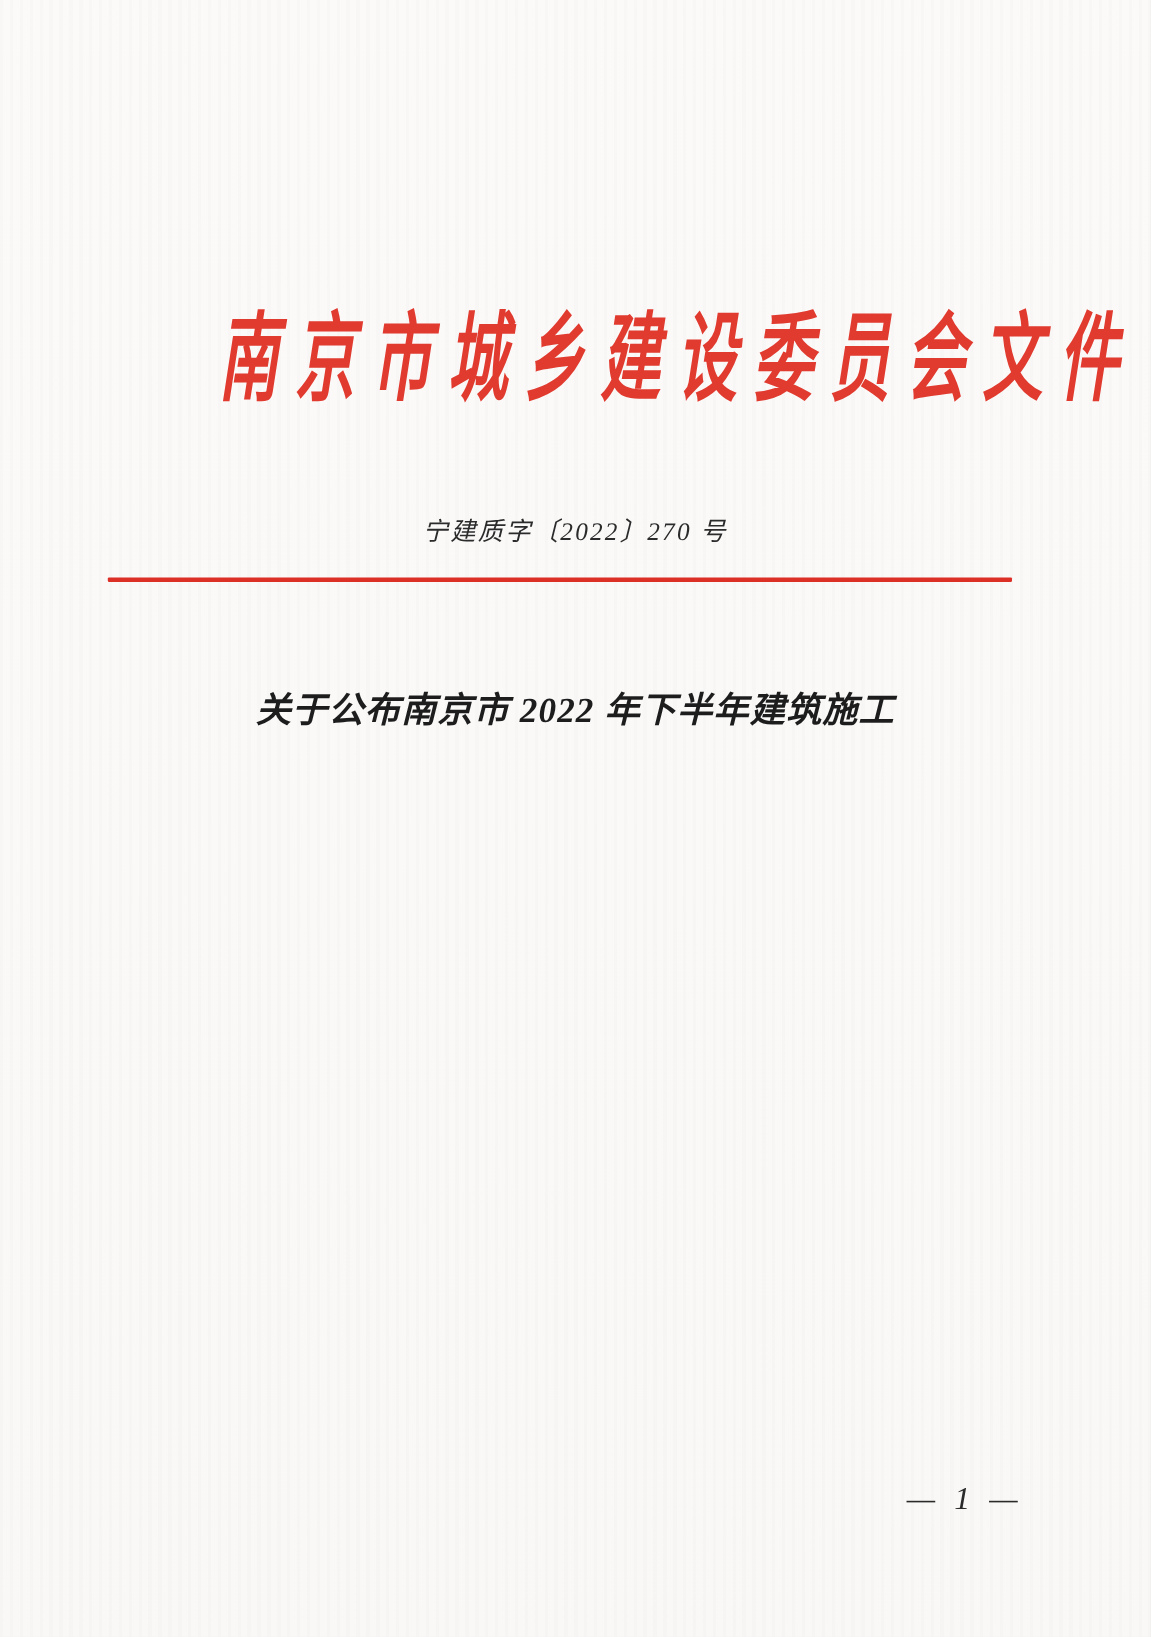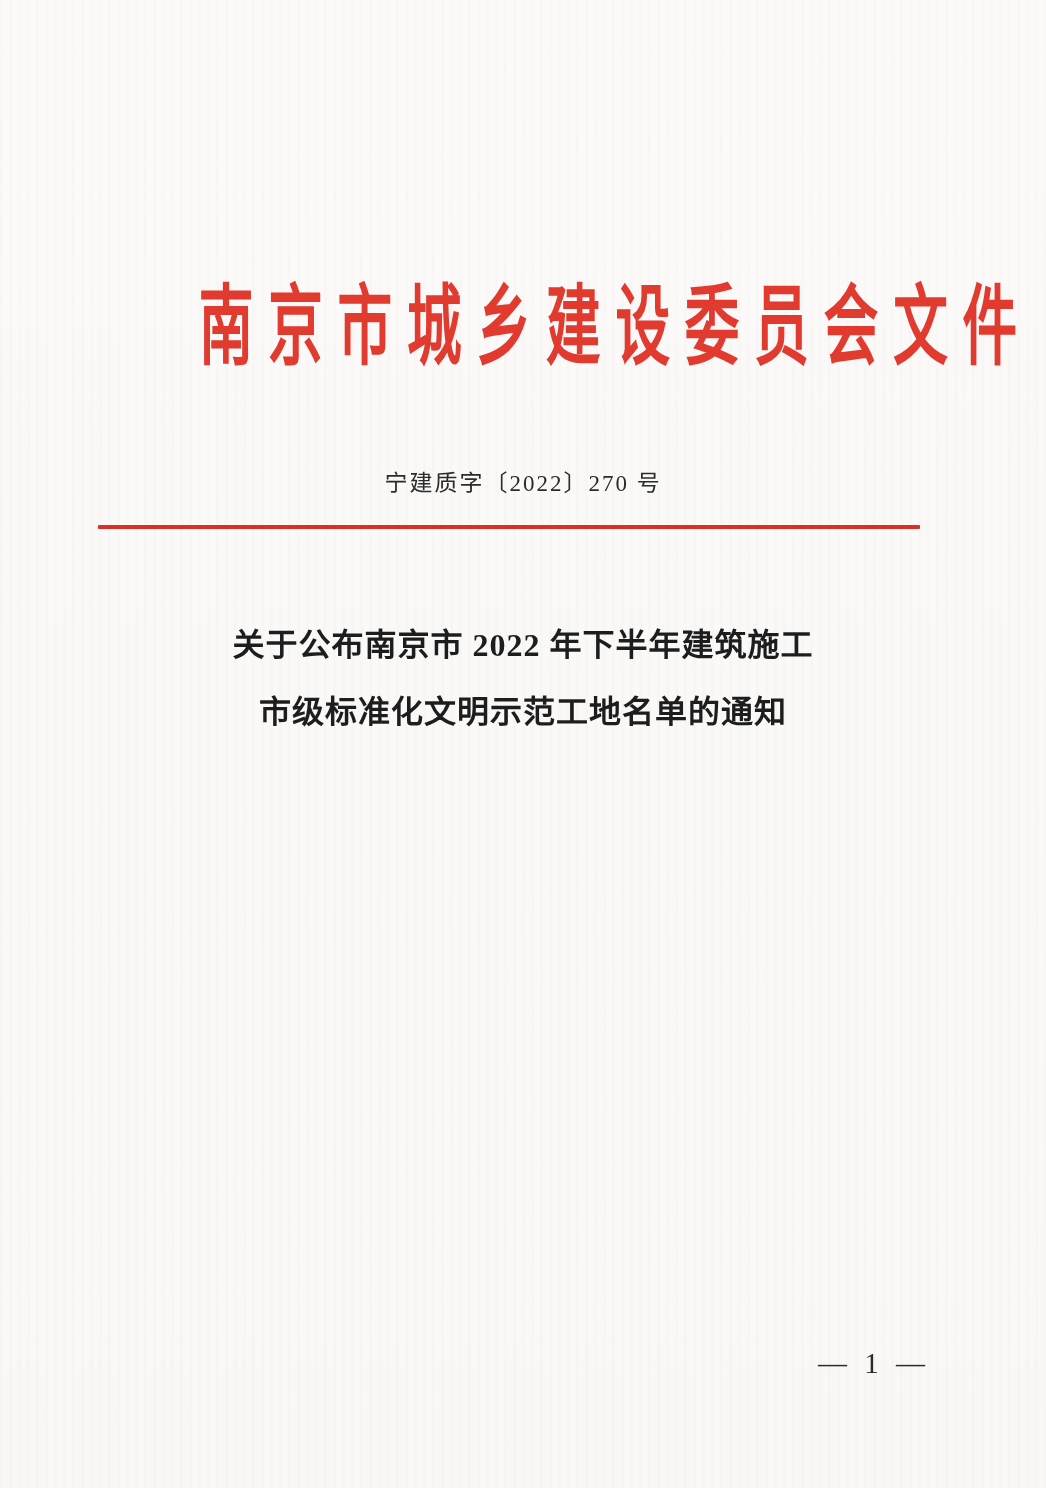--- a/index.html
+++ b/index.html
@@ -12,20 +12,21 @@
     width: 1046px;
     height: 1488px;
     margin: 0 auto;
     background-color: #faf9f8;
     background-image:
       repeating-linear-gradient(90deg, rgba(60,60,70,0.015) 0px, rgba(60,60,70,0.015) 3px, rgba(0,0,0,0) 3px, rgba(0,0,0,0) 9px),
       linear-gradient(180deg, #fbfaf9 0%, #f9f8f7 100%);
     overflow: hidden;
     font-family: "Liberation Serif", "DejaVu Serif", serif;
     color: #262626;
+    font-style: italic;
   }
   .header-title {
     position: absolute;
     top: 278px;
     left: 0;
     width: 100%;
     text-align: center;
     white-space: nowrap;
     font-size: 88px;
     line-height: 100px;
@@ -100,21 +101,20 @@
 <div class="page">
 
   <div class="header-title">南京市城乡建设委员会文件</div>
 
   <div class="doc-number">宁建质字〔2022〕270 号</div>
 
   <div class="red-rule"></div>
 
   <div class="notice-title">
     <div>关于公布南京市 2022 年下半年建筑施工</div>
-    <div>市级标准化文明示范工地名单的通知</div>
   </div>
 
   <div class="body-text">
   </div>
 
   <div class="page-number">— 1 —</div>
 
 </div>
 
 </body></html>

